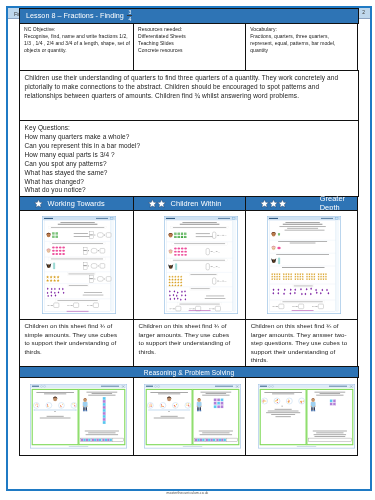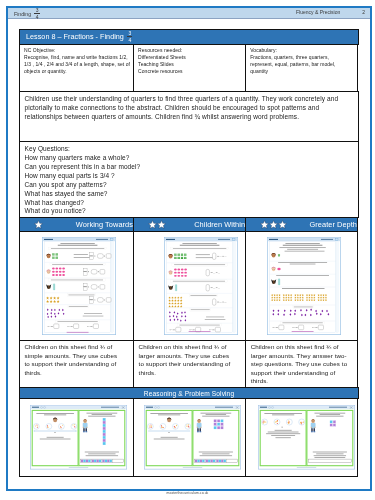--- a/index.html
+++ b/index.html
@@ -12,29 +12,29 @@
   .tfrac .n{color:#fff;font-size:5.2px;line-height:4.6px;top:0.6px;}
   .tfrac .bar{border-top-color:#fff;top:5.6px;width:5px;left:0.5px;}
   .tfrac .d{color:#fff;font-size:5.2px;line-height:4.6px;top:6.6px;}
   .hdr .right{position:absolute;right:5px;top:1px;display:flex;align-items:center;font-size:5px;color:#3a3a3a;}
   .hdr .right .strand{margin-right:22px;}
   .frac{display:inline-block;position:relative;width:6px;height:12px;margin:0 3px;vertical-align:middle;overflow:visible;}
   .frac .n{position:absolute;left:0;top:0.2px;width:6px;text-align:center;font-size:5.0px;line-height:4.4px;}
   .frac .bar{position:absolute;left:0.4px;top:5.1px;width:5.2px;height:0;border-top:0.7px solid #3a3a3a;}
   .frac .d{position:absolute;left:0;top:6.5px;width:6px;text-align:center;font-size:5.0px;line-height:4.4px;}
 
-  .tbl{position:absolute;left:19px;top:29px;width:340px;}
+  .tbl{position:absolute;left:19px;top:8px;width:340px;}
   .row{display:flex;}
   .cell{border:0.9px solid #111;box-sizing:border-box;background:#fff;}
   .titlebar{background:#2e74b5;color:#fff;font-size:7.2px;padding:0 0 0 6px;height:15.5px;display:flex;align-items:center;letter-spacing:0.04px;}
     .infocell{padding:2.5px 3px 2px 4px;font-size:5.0px;color:#1a1a1a;line-height:1.42;letter-spacing:0.05px;}
   .bigcell{padding:3px 3px 2px 4.5px;font-size:6.5px;color:#1a1a1a;line-height:1.37;letter-spacing:0.1px;}
   .lbl{display:block;}
 
-  .starbar{background:#2e74b5;color:#fff;height:15px;display:flex;align-items:center;font-size:7.4px;letter-spacing:0.05px;justify-content:space-between;}
+  .starbar{background:#2e74b5;color:#fff;height:15px;display:flex;align-items:center;font-size:7.4px;letter-spacing:0.05px;}
   .stars{display:flex;align-items:center;margin-left:14px;margin-right:4.5px;}
   .stars svg{display:block;}
   .desccell{padding:2.5px 9px 2px 4.5px;font-size:6.2px;color:#1a1a1a;line-height:1.36;letter-spacing:0.08px;}
 
   .wsholder{width:100%;height:100%;position:relative;}
   .wsholder svg{position:absolute;top:5px;}
   [data-ws="0"] svg{left:22px;}
   [data-ws="1"] svg{left:29.9px;}
   [data-ws="2"] svg{left:20.8px;}
   .rsholder{width:100%;height:100%;position:relative;}
@@ -123,21 +123,21 @@
       <span class="stars">
           <svg width="9" height="9" viewBox="0 0 24 24">
             <path d="M12 1.6 L15.2 8.7 L22.9 9.5 L17.1 14.7 L18.8 22.3 L12 18.4 L5.2 22.3 L6.9 14.7 L1.1 9.5 L8.8 8.7 Z" fill="#ffffff" stroke="#1f3a63" stroke-width="1.1" stroke-linejoin="round"></path>
           </svg>
           <svg width="9" height="9" viewBox="0 0 24 24">
             <path d="M12 1.6 L15.2 8.7 L22.9 9.5 L17.1 14.7 L18.8 22.3 L12 18.4 L5.2 22.3 L6.9 14.7 L1.1 9.5 L8.8 8.7 Z" fill="#ffffff" stroke="#1f3a63" stroke-width="1.1" stroke-linejoin="round"></path>
           </svg>
         </span>
       <span>Children Within</span>
     </div>
-    <div class="cell starbar" style="width:112.8px;margin-left:-0.9px;margin-top:-0.9px;">
+    <div class="cell starbar" style="width:112.8px;margin-left:-0.9px;margin-top:-0.9px;gap:28px;">
       <span class="stars">
           <svg width="9" height="9" viewBox="0 0 24 24">
             <path d="M12 1.6 L15.2 8.7 L22.9 9.5 L17.1 14.7 L18.8 22.3 L12 18.4 L5.2 22.3 L6.9 14.7 L1.1 9.5 L8.8 8.7 Z" fill="#ffffff" stroke="#1f3a63" stroke-width="1.1" stroke-linejoin="round"></path>
           </svg>
           <svg width="9" height="9" viewBox="0 0 24 24">
             <path d="M12 1.6 L15.2 8.7 L22.9 9.5 L17.1 14.7 L18.8 22.3 L12 18.4 L5.2 22.3 L6.9 14.7 L1.1 9.5 L8.8 8.7 Z" fill="#ffffff" stroke="#1f3a63" stroke-width="1.1" stroke-linejoin="round"></path>
           </svg>
           <svg width="9" height="9" viewBox="0 0 24 24">
             <path d="M12 1.6 L15.2 8.7 L22.9 9.5 L17.1 14.7 L18.8 22.3 L12 18.4 L5.2 22.3 L6.9 14.7 L1.1 9.5 L8.8 8.7 Z" fill="#ffffff" stroke="#1f3a63" stroke-width="1.1" stroke-linejoin="round"></path>
           </svg>

